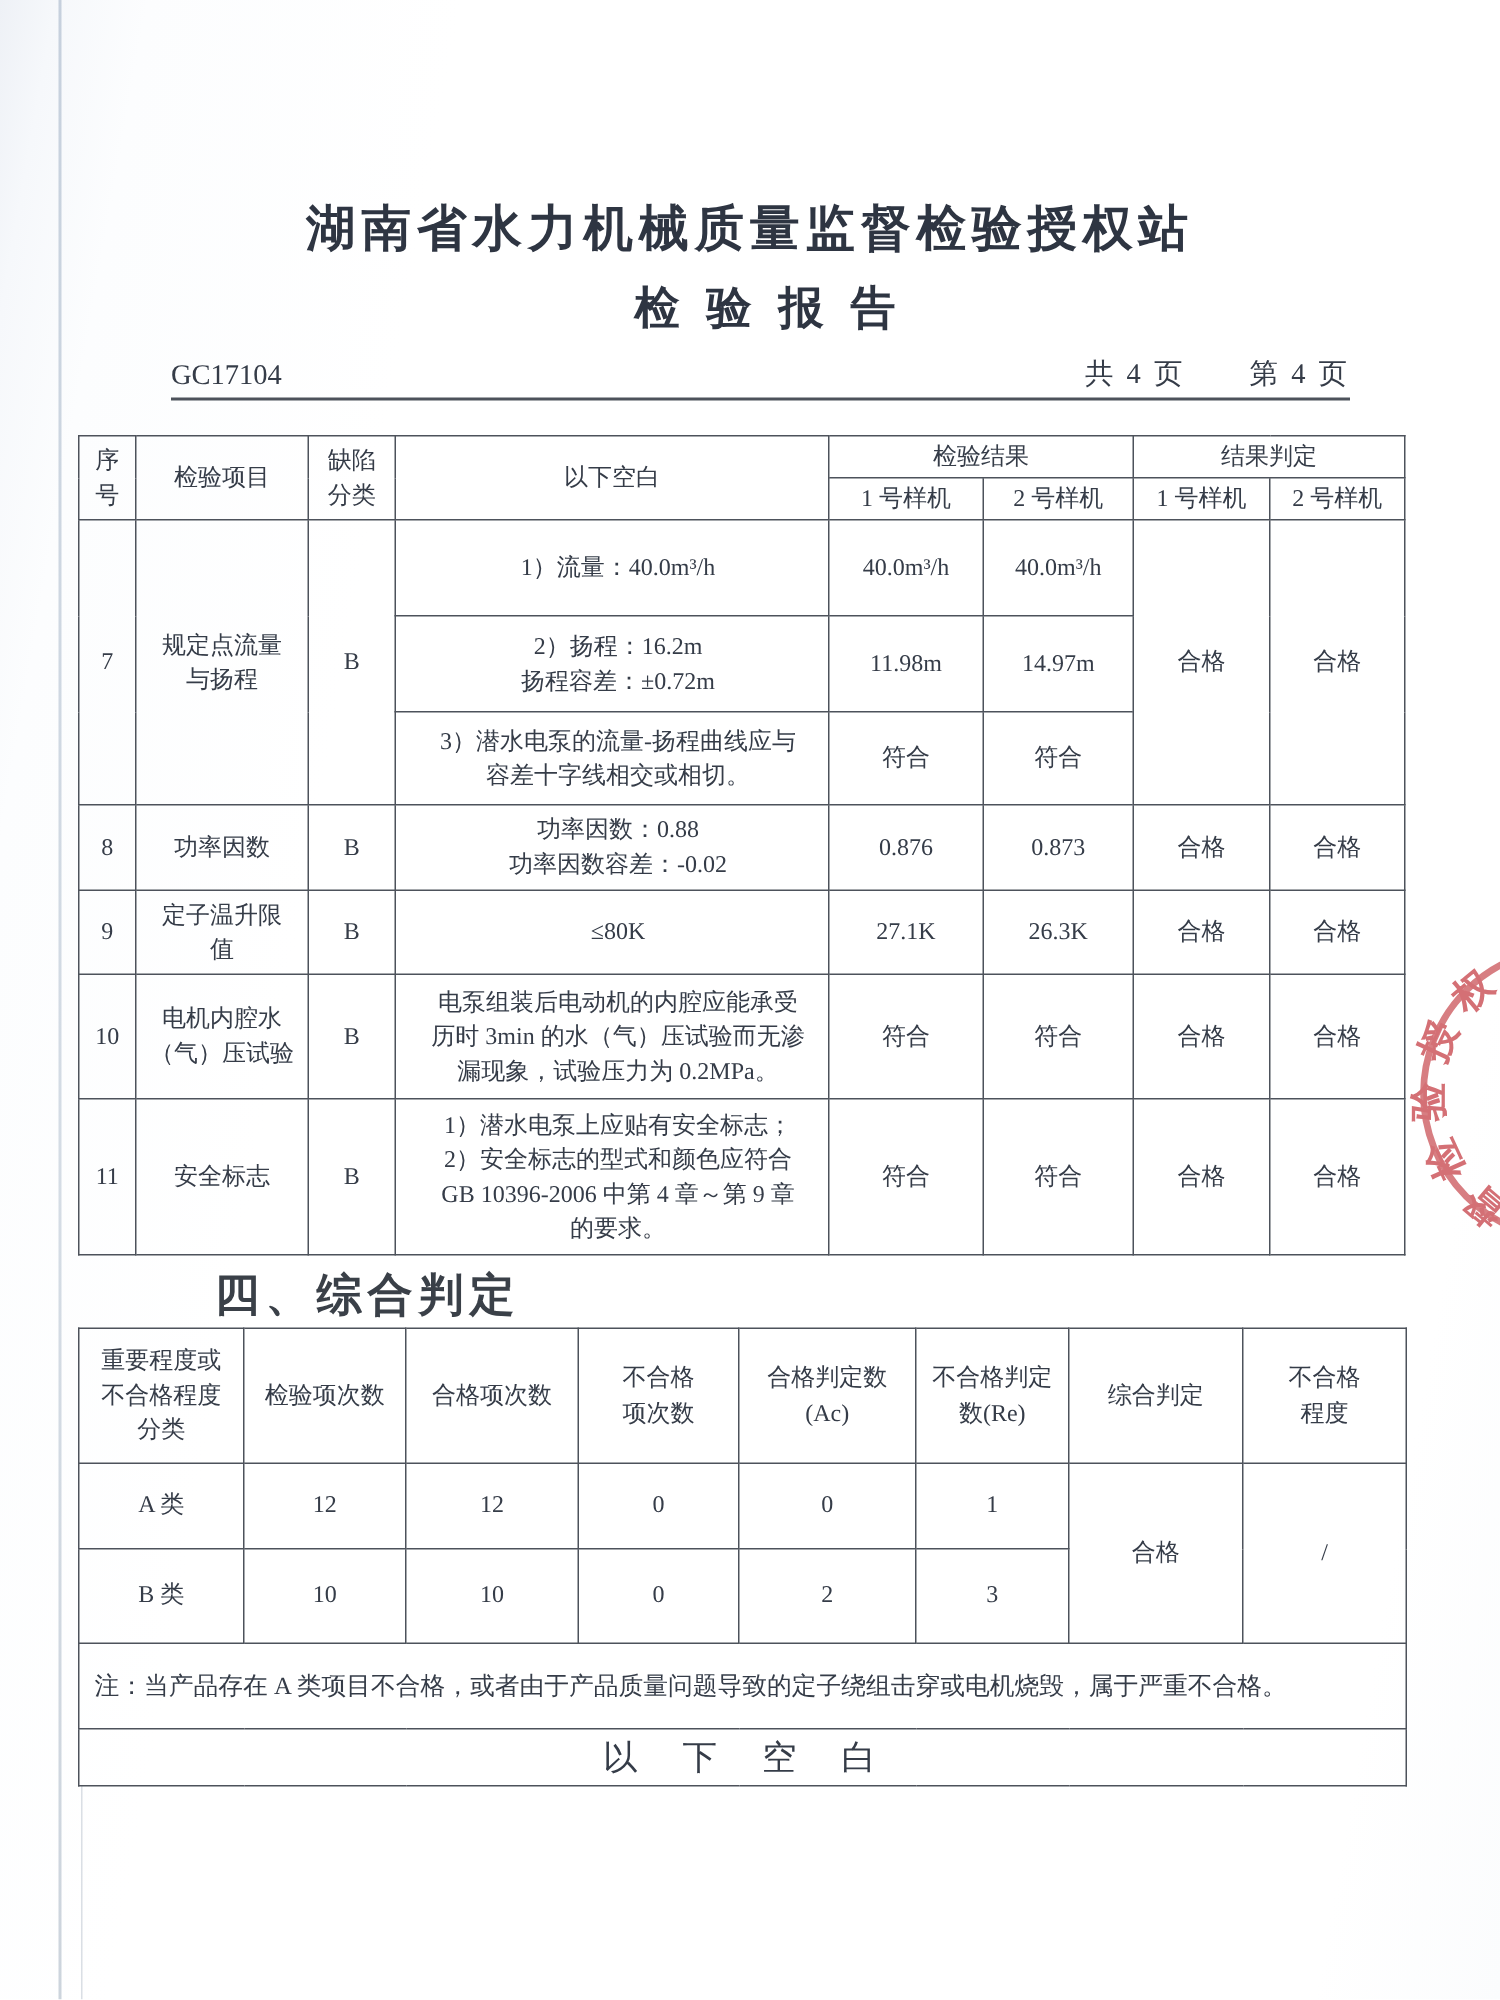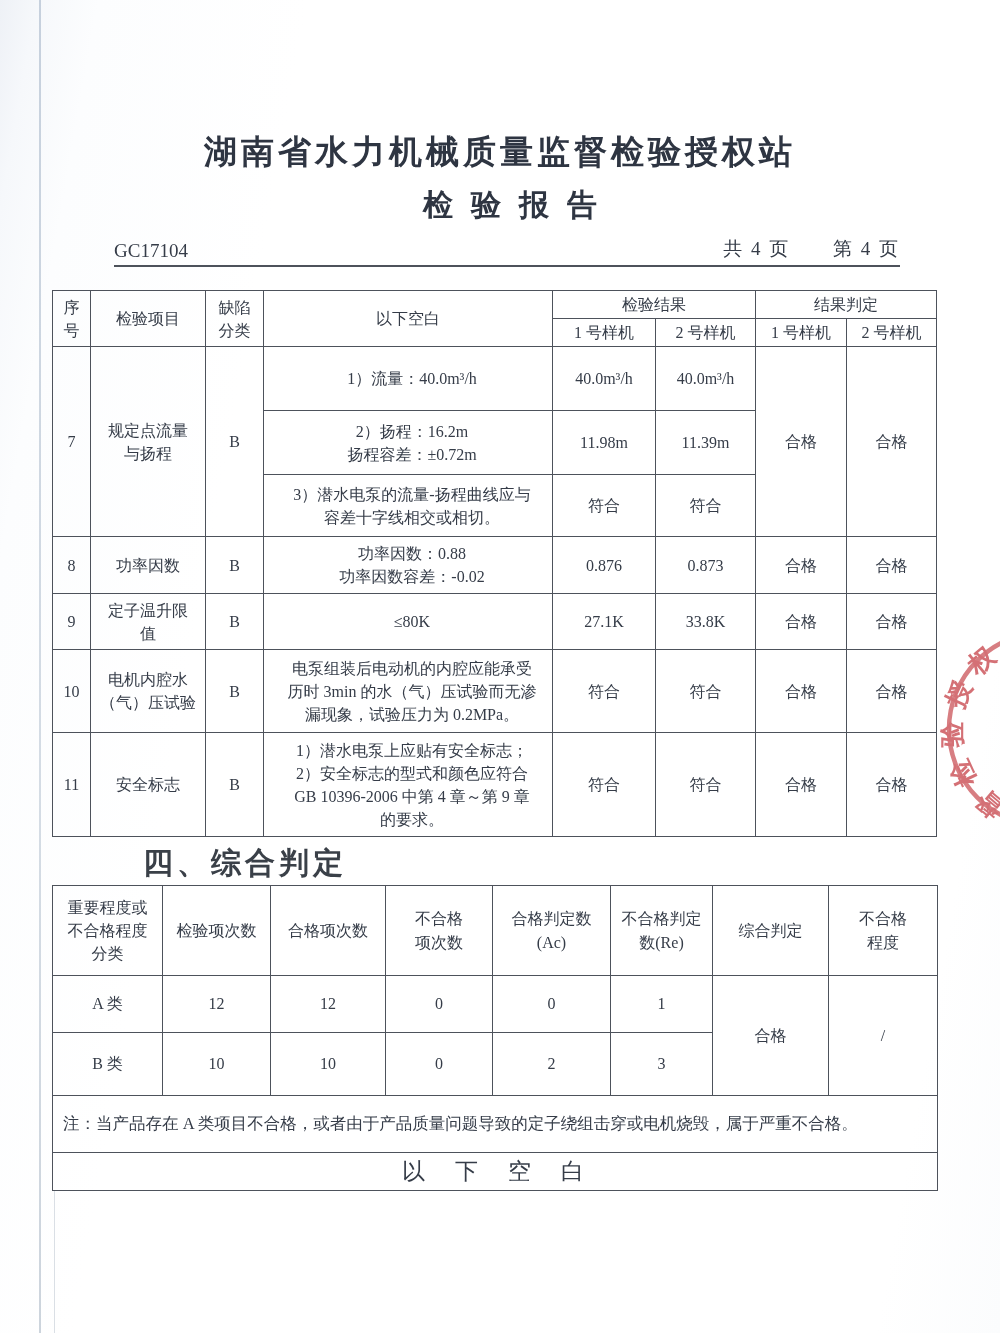--- a/index.html
+++ b/index.html
@@ -109,21 +109,21 @@
         <td class="req">1）流量：40.0m³/h</td>
         <td>40.0m³/h</td>
         <td>40.0m³/h</td>
         <td rowspan="3">合格</td>
         <td rowspan="3">合格</td>
       </tr>
       <tr style="height:64px">
         <td class="req">2）扬程：16.2m
 扬程容差：±0.72m</td>
         <td>11.98m</td>
-        <td>11.39m</td>
+        <td>14.97m</td>
       </tr>
       <tr style="height:62px">
         <td class="req">3）潜水电泵的流量-扬程曲线应与
 容差十字线相交或相切。</td>
         <td>符合</td>
         <td>符合</td>
       </tr>
 
       <tr style="height:57px">
         <td>8</td>
@@ -137,21 +137,21 @@
         <td>合格</td>
       </tr>
 
       <tr style="height:56px">
         <td>9</td>
         <td>定子温升限
 值</td>
         <td>B</td>
         <td class="req">≤80K</td>
         <td>27.1K</td>
-        <td>33.8K</td>
+        <td>26.3K</td>
         <td>合格</td>
         <td>合格</td>
       </tr>
 
       <tr style="height:83px">
         <td>10</td>
         <td>电机内腔水
 （气）压试验</td>
         <td>B</td>
         <td class="req">电泵组装后电动机的内腔应能承受

